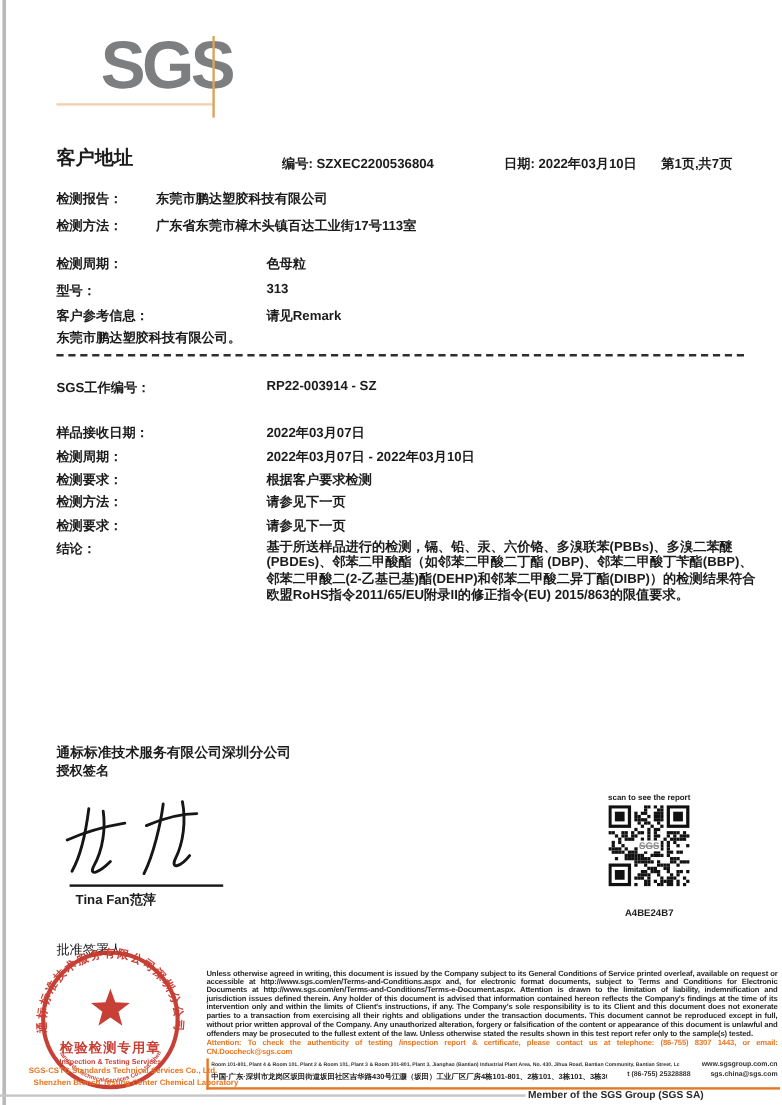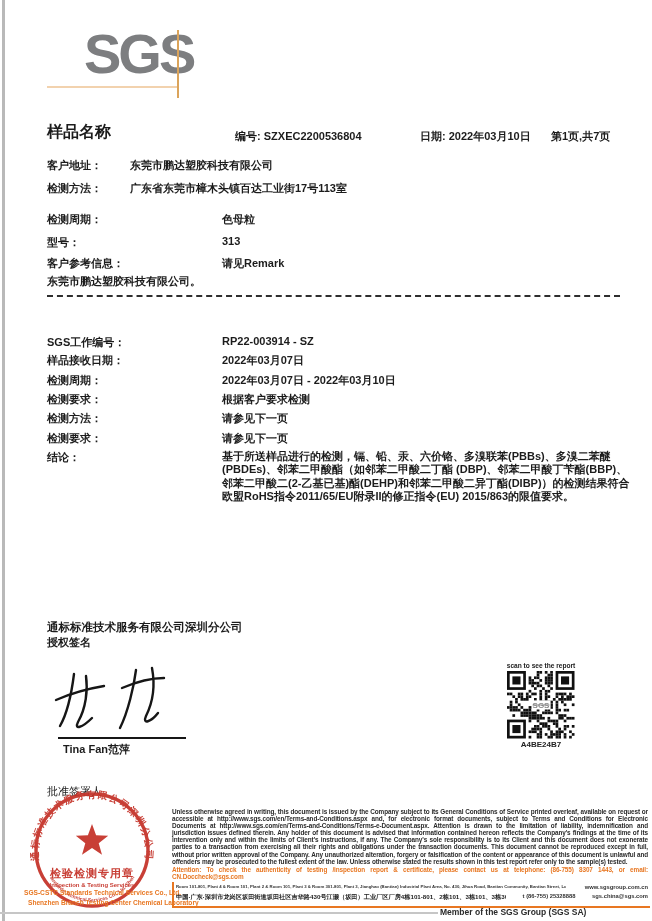--- a/index.html
+++ b/index.html
@@ -31,21 +31,21 @@
   .sig-line{left:58px;top:737px;width:128px;height:2px;background:#161616}
   .sig-name{left:63px;top:742px;font-size:11px;font-weight:600}
   .sig-title{left:47px;top:784px;font-size:11px;font-weight:400}
   
   .qr-wrap{left:498px;top:662px;width:86px;text-align:center}
   .qr-caption{font-size:6.6px;font-weight:600;color:#222}
   .qr-box{position:relative;width:68px;height:68px;margin:2px auto 0}
   .qr-center{position:absolute;left:50%;top:50%;transform:translate(-50%,-50%);
              font-size:8px;font-weight:bold;color:#8a8a8a;background:#fff;padding:0 1px;
              text-decoration:line-through}
-  .qr-code-text{font-size:8px;font-weight:600;color:#222;margin-top:1px}
+  .qr-code-text{font-size:8px;font-weight:600;color:#222;margin-top:17px}
   
   .stamp{left:18px;top:784px;opacity:.93}
   .stamp-co1{left:24px;top:889px;font-size:6.6px;font-weight:700;color:#e87722;white-space:nowrap}
   .stamp-co2{left:28px;top:899px;font-size:6.6px;font-weight:700;color:#e87722;white-space:nowrap}
   
   .legal{left:172px;top:808px;width:476px;font-size:6.4px;line-height:7.1px;
          text-align:justify;color:#2b2b2b;font-weight:600;letter-spacing:-.1px}
   .attention{color:#e87722;font-weight:700;margin-top:1px}
   .addr{left:176px;top:884px;width:472px}
   .addr-line{display:flex;justify-content:space-between;align-items:flex-start}
@@ -60,36 +60,36 @@
 </head>
 <body>
 
 <div class="abs page-edge-left"></div>
 <div class="abs page-edge-bottom"></div>
 
 <div class="abs logo">SGS</div>
 <div class="abs logo-underline"></div>
 <div class="abs logo-vline"></div>
 
-<div class="abs doc-title">样品名称</div>
+<div class="abs doc-title">客户地址</div>
 <div class="abs hmeta" style="left:235px"><span>编号:</span> <span>SZXEC2200536804</span></div>
 <div class="abs hmeta" style="left:420px"><span>日期:</span> <span>2022年03月10日</span></div>
 <div class="abs hmeta" style="left:551px">第1页,共7页</div>
 
-<div class="row" style="top:158px"><span class="lab w83">客户地址：</span><span class="val">东莞市鹏达塑胶科技有限公司</span></div>
+<div class="row" style="top:158px"><span class="lab w83">检测报告：</span><span class="val">东莞市鹏达塑胶科技有限公司</span></div>
 <div class="row" style="top:181px"><span class="lab w83">检测方法：</span><span class="val">广东省东莞市樟木头镇百达工业街17号113室</span></div>
 
 <div class="row" style="top:212px"><span class="lab w175">检测周期：</span><span class="val">色母粒</span></div>
 <div class="row" style="top:235px"><span class="lab w175">型号：</span><span class="val">313</span></div>
 <div class="row" style="top:256px"><span class="lab w175">客户参考信息：</span><span class="val">请见Remark</span></div>
 <div class="row" style="top:274px">东莞市鹏达塑胶科技有限公司。</div>
 
 <div class="abs dash"></div>
 
-<div class="row" style="top:335px"><span class="lab w175">SGS工作编号：</span><span class="val">RP22-003914 - SZ</span></div>
+<div class="row" style="top:316px"><span class="lab w175">SGS工作编号：</span><span class="val">RP22-003914 - SZ</span></div>
 <div class="row" style="top:353px"><span class="lab w175">样品接收日期：</span><span class="val">2022年03月07日</span></div>
 <div class="row" style="top:373px"><span class="lab w175">检测周期：</span><span class="val">2022年03月07日 - 2022年03月10日</span></div>
 <div class="row" style="top:392px"><span class="lab w175">检测要求：</span><span class="val">根据客户要求检测</span></div>
 <div class="row" style="top:411px"><span class="lab w175">检测方法：</span><span class="val">请参见下一页</span></div>
 <div class="row" style="top:431px"><span class="lab w175">检测要求：</span><span class="val">请参见下一页</span></div>
 <div class="row" style="top:450px"><span class="lab w175">结论：</span><span class="val concl">基于所送样品进行的检测，镉、铅、汞、六价铬、多溴联苯(PBBs)、多溴二苯醚(PBDEs)、邻苯二甲酸酯（如邻苯二甲酸二丁酯 (DBP)、邻苯二甲酸丁苄酯(BBP)、邻苯二甲酸二(2-乙基已基)酯(DEHP)和邻苯二甲酸二异丁酯(DIBP)）的检测结果符合欧盟RoHS指令2011/65/EU附录II的修正指令(EU) 2015/863的限值要求。</span></div>
 
 <div class="abs sig-company">通标标准技术服务有限公司深圳分公司</div>
 <div class="abs sig-auth">授权签名</div>
 <svg class="abs sig-svg" width="140" height="76" viewBox="0 0 140 76">

